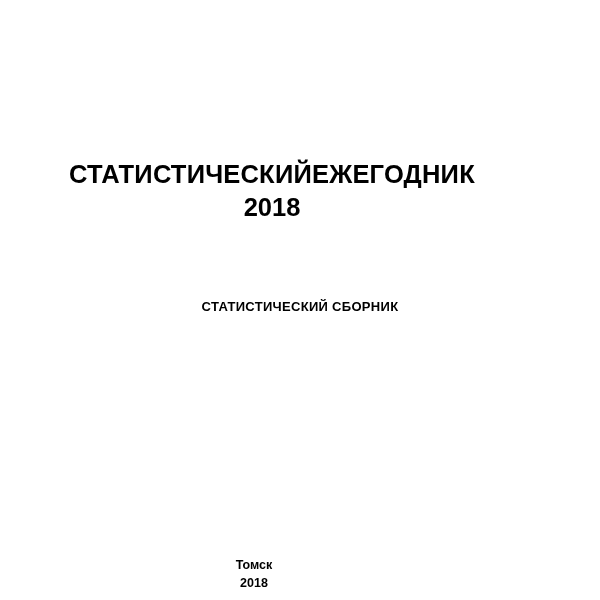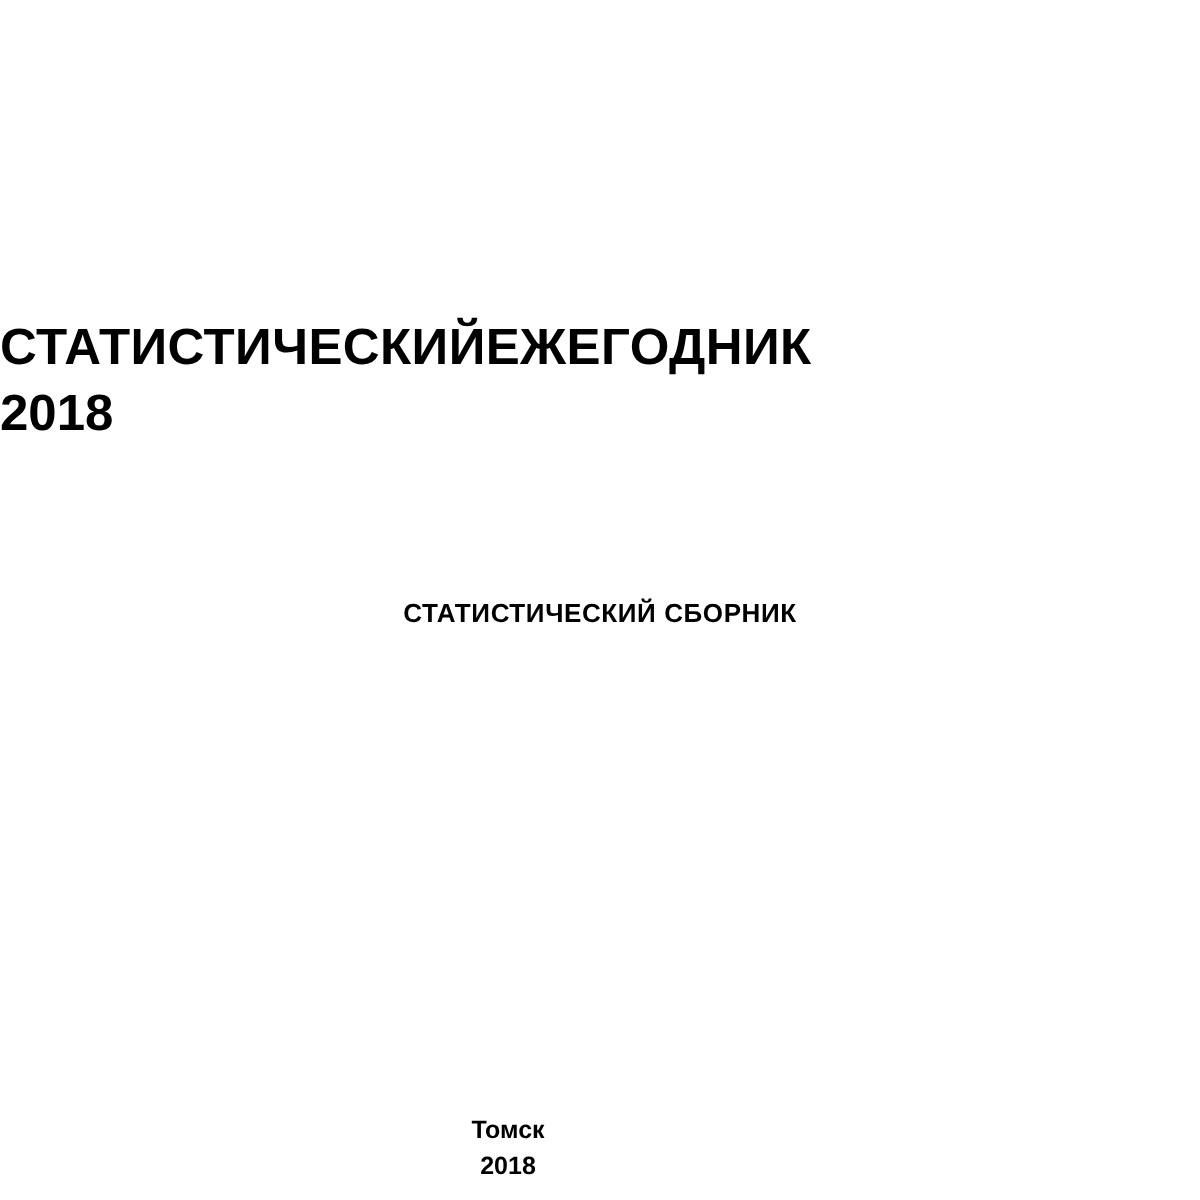--- a/index.html
+++ b/index.html
@@ -19,20 +19,21 @@
     width: 600px;
     height: 600px;
     background: #ffffff;
     box-sizing: border-box;
   }
   .title-block {
     position: absolute;
     top: 158px;
     left: 0;
     width: 544px;
+    text-align: center;
   }
   .main-title {
     font-size: 25.5px;
     font-weight: bold;
     letter-spacing: 0.2px;
     line-height: 1.28;
     margin: 0;
     white-space: nowrap;
   }
   .main-year {

